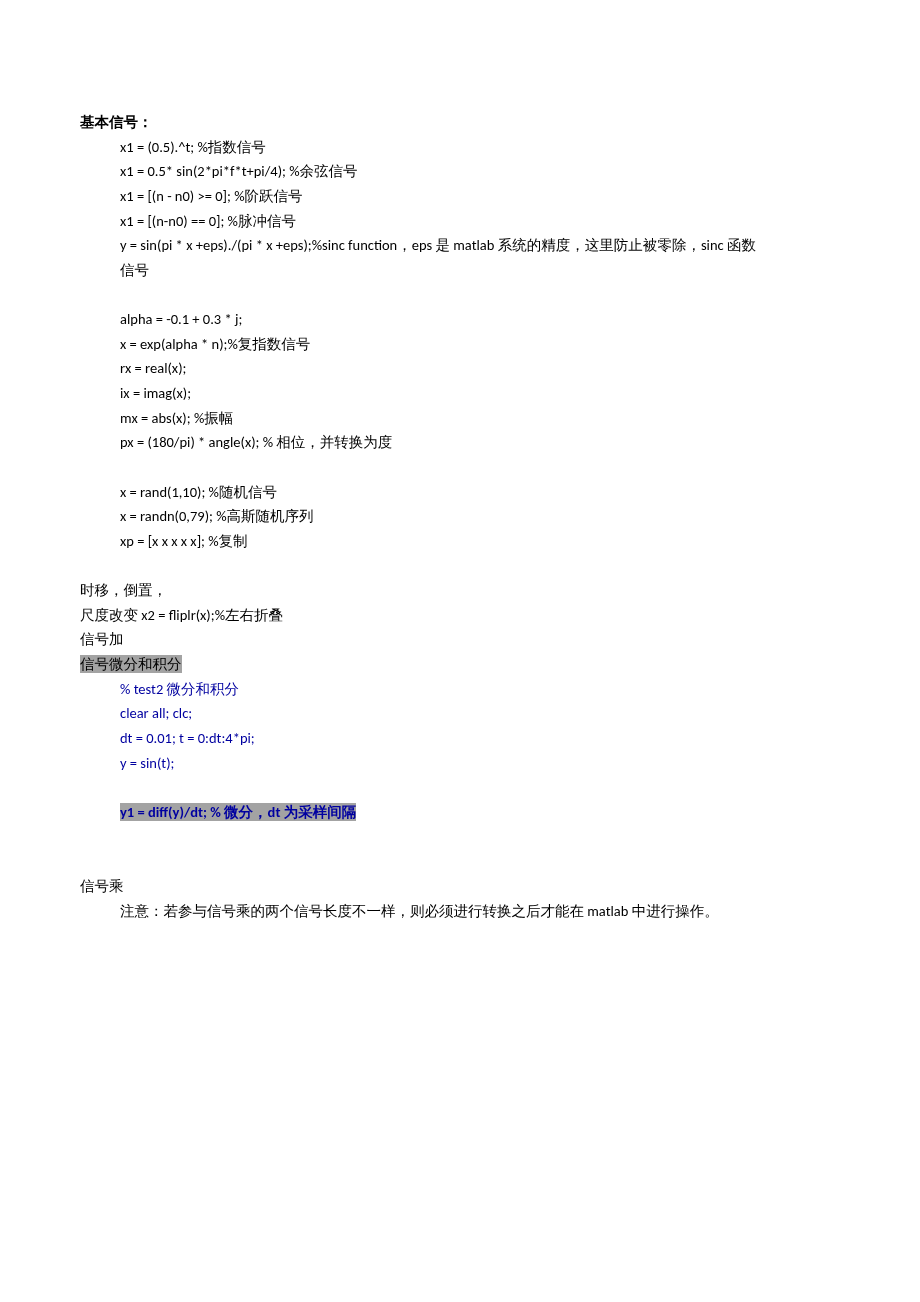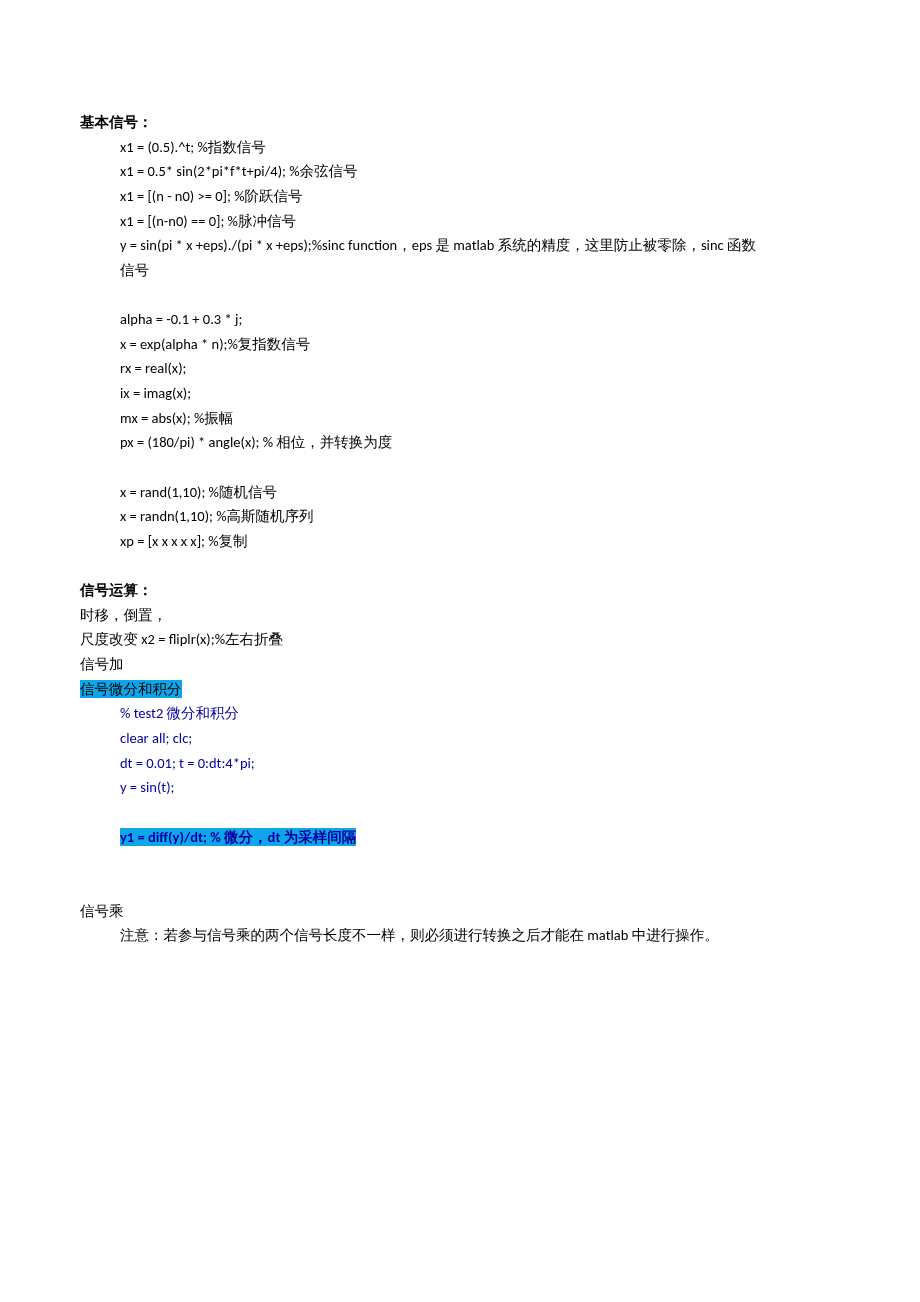--- a/index.html
+++ b/index.html
@@ -17,21 +17,21 @@
     box-sizing: border-box;
     padding: 110px 80px 90px 80px;
   }
   .indent {
     padding-left: 40px;
   }
   .bold {
     font-weight: bold;
   }
   .hl {
-    background: #0ea5e9;
+    background: #a3a3a3;
   }
   .blue {
     color: #0000a0;
   }
   .line {
     white-space: normal;
     text-align: justify;
   }
   .code {
     font-family: "Calibri", sans-serif;
@@ -63,27 +63,26 @@
     <div class="line">rx = real(x);</div>
     <div class="line">ix = imag(x);</div>
     <div class="line">mx = abs(x); %振幅</div>
     <div class="line">px = (180/pi) * angle(x); %  相位，并转换为度</div>
   </div>
 
   <div class="spacer"></div>
 
   <div class="indent code">
     <div class="line">x = rand(1,10); %随机信号</div>
-    <div class="line">x = randn(1,10); %高斯随机序列</div>
+    <div class="line">x = randn(0,79); %高斯随机序列</div>
     <div class="line">xp = [x x x x x]; %复制</div>
   </div>
 
   <div class="spacer"></div>
 
-  <div class="line bold">信号运算：</div>
   <div class="line">时移，倒置，</div>
   <div class="line">尺度改变 x2 = fliplr(x);%左右折叠</div>
   <div class="line">信号加</div>
   <div class="line"><span class="hl">信号微分和积分</span></div>
 
   <div class="indent code blue">
     <div class="line">% test2  微分和积分</div>
     <div class="line">clear all; clc;</div>
     <div class="line">dt = 0.01; t = 0:dt:4*pi;</div>
     <div class="line">y = sin(t);</div>

